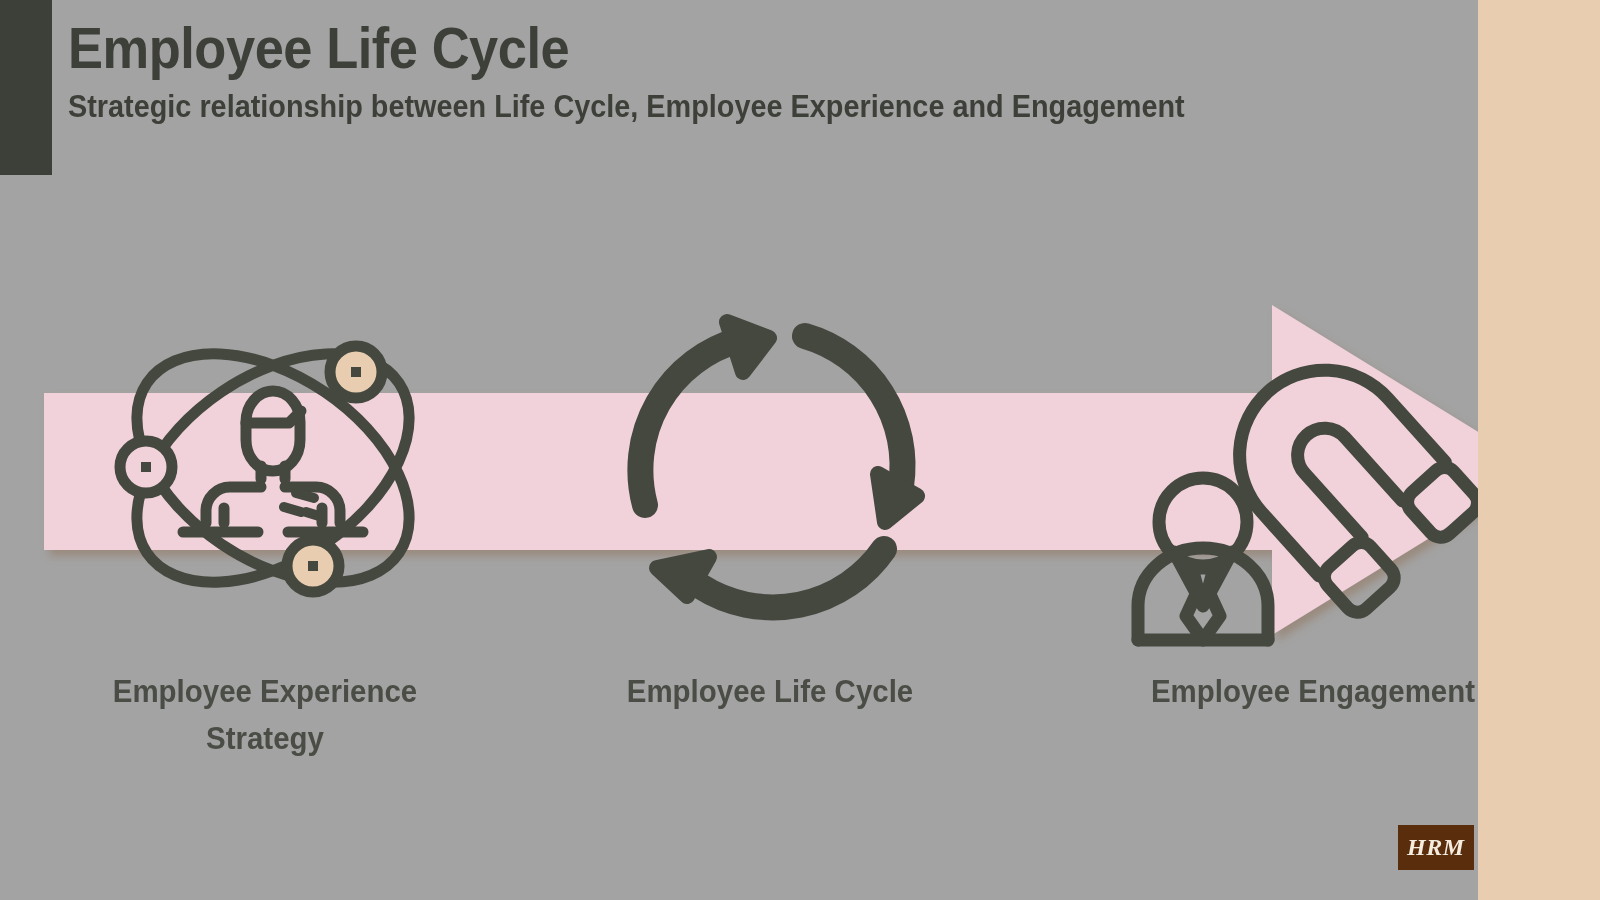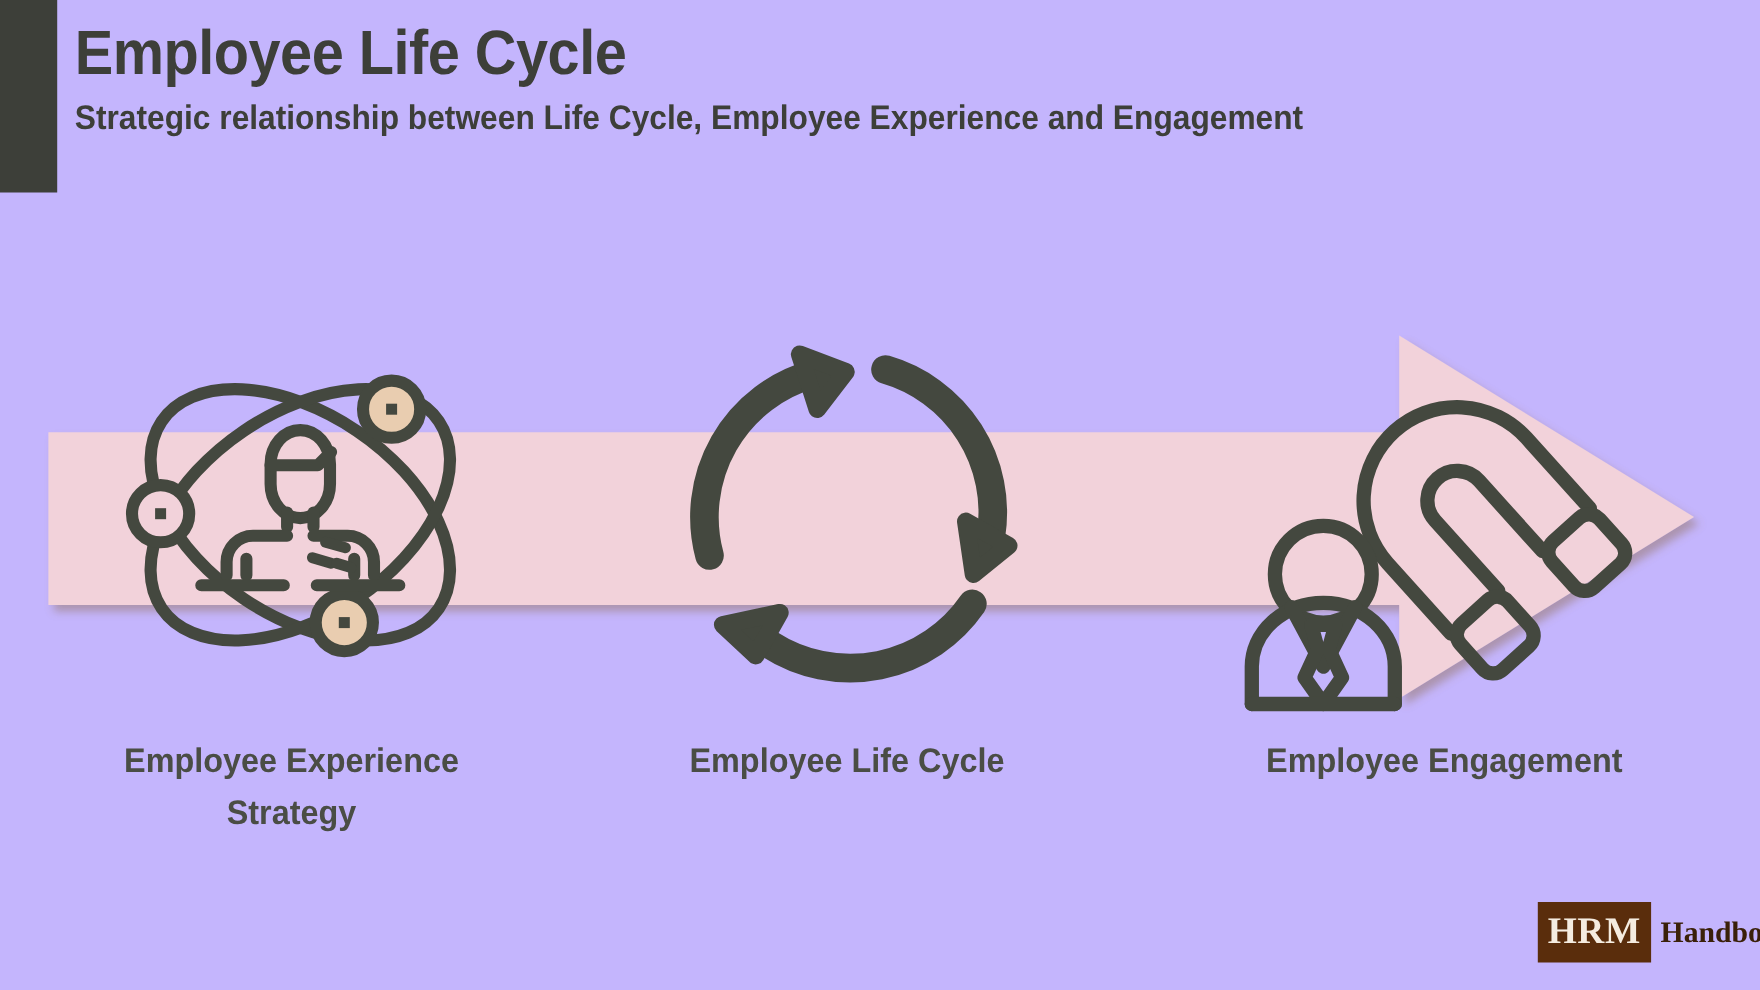--- a/index.html
+++ b/index.html
@@ -9,23 +9,23 @@
   }
   body {
     width: 1600px;
     height: 900px;
     overflow: hidden;
     background: #e9cdb0;
     font-family: "Liberation Sans", sans-serif;
   }
   #stage {
     position: relative;
-    width: 1600px;
+    width: 1478px;
     height: 900px;
-    background: #c4b5fd;
+    background: #a3a3a3;
     overflow: hidden;
   }
 
   
   #accent-bar {
     position: absolute;
     left: 0;
     top: 0;
     width: 52px;
     height: 175px;
@@ -113,24 +113,25 @@
     top: 821px;
     display: flex;
     align-items: center;
     height: 52px;
   }
   #logo-mark {
     background: #5a2d0c;
     color: #f5ece0;
     font-family: "Liberation Serif", serif;
     font-weight: bold;
-    font-size: 34px;
+    font-size: 24px;
     letter-spacing: 0.5px;
     padding: 10px 9px 11px 9px;
     line-height: 1;
+    font-style: italic;
   }
   #logo-word {
     color: #3a2009;
     font-family: "Liberation Serif", serif;
     font-weight: bold;
     font-size: 27px;
     margin-left: 9px;
     line-height: 1;
   }
 </style>

